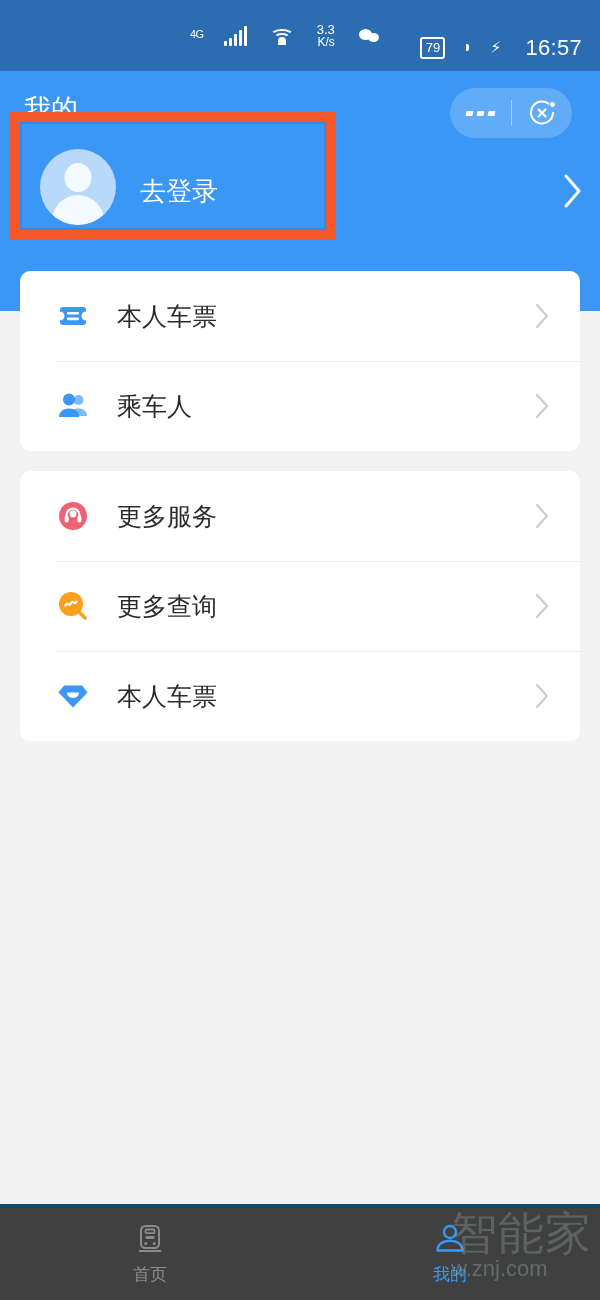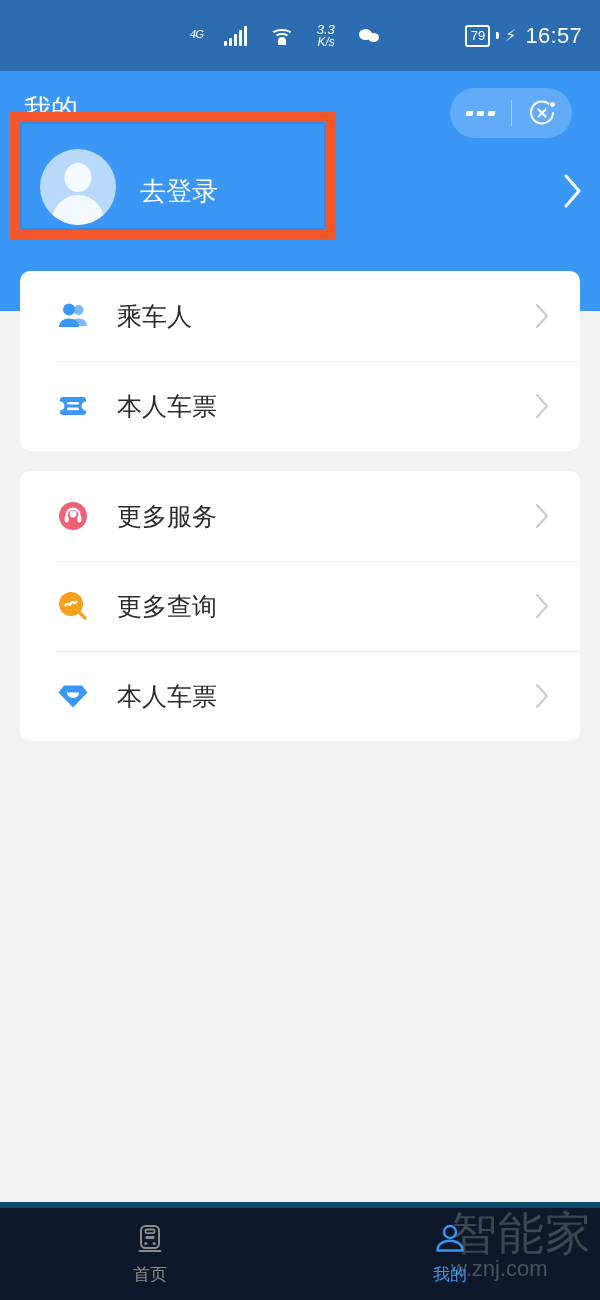--- a/index.html
+++ b/index.html
@@ -31,21 +31,20 @@
     box-sizing: border-box;
   }
   .sb-center {
     position: absolute;
     left: 190px;
     top: 0;
     height: 71px;
     display: flex;
     align-items: center;
     gap: 24px;
-    font-style: italic;
   }
   .sb-4g {
     font-size: 11px;
     letter-spacing: -0.5px;
     align-self: flex-start;
     margin-top: 28px;
   }
   .bars {
     display: flex;
     align-items: flex-end;
@@ -95,25 +94,25 @@
     background: #ffffff;
     border-radius: 50%;
     display: block;
   }
   .wechat-ico b { width: 13px; height: 11px; left: 0; top: 2px; }
   .wechat-ico i { width: 11px; height: 9px; left: 9px; top: 6px; }
 
   .sb-right {
     position: absolute;
     right: 18px;
-    top: 0;
+    top: 12px;
     height: 71px;
     display: flex;
     align-items: center;
-    gap: 5px;
+    gap: 20px;
   }
   .battery {
     border: 2px solid #ffffff;
     border-radius: 3px;
     font-size: 13px;
     padding: 0 3px 0 4px;
     line-height: 16px;
     height: 18px;
     display: flex;
     align-items: center;
@@ -307,22 +306,22 @@
   }
   .row-chevron svg { display: block; }
 
   
   .tabbar {
     position: absolute;
     left: 0;
     bottom: 0;
     width: 600px;
     height: 92px;
-    background: #0f172a;
-    border-top: 6px solid #0c4a6e;
+    background: #404040;
+    border-top: 4px solid #0c4a6e;
     display: flex;
     z-index: 20;
   }
   .tab {
     flex: 1;
     display: flex;
     flex-direction: column;
     align-items: center;
     justify-content: center;
     gap: 6px;
@@ -430,43 +429,43 @@
 
   <div class="highlight-box">
     <div class="highlight-inner"></div>
   </div>
 
   <div class="card one">
 
     <div class="row">
       <span class="row-icon">
         <svg width="34" height="34" viewBox="0 0 34 34">
+          <path d="M4 11a3 3 0 0 1 3-3h20a3 3 0 0 1 3 3v1.5a4.5 4.5 0 0 0 0 9V23a3 3 0 0 1-3 3H7a3 3 0 0 1-3-3v-1.5a4.5 4.5 0 0 0 0-9z" fill="#3a97f5"></path>
+          <rect x="11" y="13" width="12" height="2.6" rx="1.3" fill="#ffffff"></rect>
+          <rect x="11" y="18.6" width="12" height="2.6" rx="1.3" fill="#ffffff"></rect>
+        </svg>
+      </span>
+      <span class="row-label">本人车票</span>
+      <span class="row-chevron">
+        <svg width="16" height="28" viewBox="0 0 16 28">
+            <path d="M3 3 L13 14 L3 25" fill="none" stroke="#cccccc" stroke-width="2.2" stroke-linecap="round" stroke-linejoin="round"></path>
+          </svg>
+      </span>
+    </div>
+
+    <div class="row">
+      <span class="row-icon">
+        <svg width="34" height="34" viewBox="0 0 34 34">
           <circle cx="22.5" cy="11" r="5" fill="#7cb9f7"></circle>
           <path d="M14 27c0-5 3.8-7.5 8.5-7.5S31 22 31 27z" fill="#7cb9f7"></path>
           <circle cx="13" cy="10.5" r="6" fill="#3a97f5"></circle>
           <path d="M3 28c0-5.6 4.4-8.6 10-8.6S23 22.4 23 28z" fill="#3a97f5"></path>
         </svg>
       </span>
       <span class="row-label">乘车人</span>
-      <span class="row-chevron">
-        <svg width="16" height="28" viewBox="0 0 16 28">
-            <path d="M3 3 L13 14 L3 25" fill="none" stroke="#cccccc" stroke-width="2.2" stroke-linecap="round" stroke-linejoin="round"></path>
-          </svg>
-      </span>
-    </div>
-
-    <div class="row">
-      <span class="row-icon">
-        <svg width="34" height="34" viewBox="0 0 34 34">
-          <path d="M4 11a3 3 0 0 1 3-3h20a3 3 0 0 1 3 3v1.5a4.5 4.5 0 0 0 0 9V23a3 3 0 0 1-3 3H7a3 3 0 0 1-3-3v-1.5a4.5 4.5 0 0 0 0-9z" fill="#3a97f5"></path>
-          <rect x="11" y="13" width="12" height="2.6" rx="1.3" fill="#ffffff"></rect>
-          <rect x="11" y="18.6" width="12" height="2.6" rx="1.3" fill="#ffffff"></rect>
-        </svg>
-      </span>
-      <span class="row-label">本人车票</span>
       <span class="row-chevron">
         <svg width="16" height="28" viewBox="0 0 16 28">
             <path d="M3 3 L13 14 L3 25" fill="none" stroke="#cccccc" stroke-width="2.2" stroke-linecap="round" stroke-linejoin="round"></path>
           </svg>
       </span>
     </div>
 
   </div>
 
   <div class="card two">

